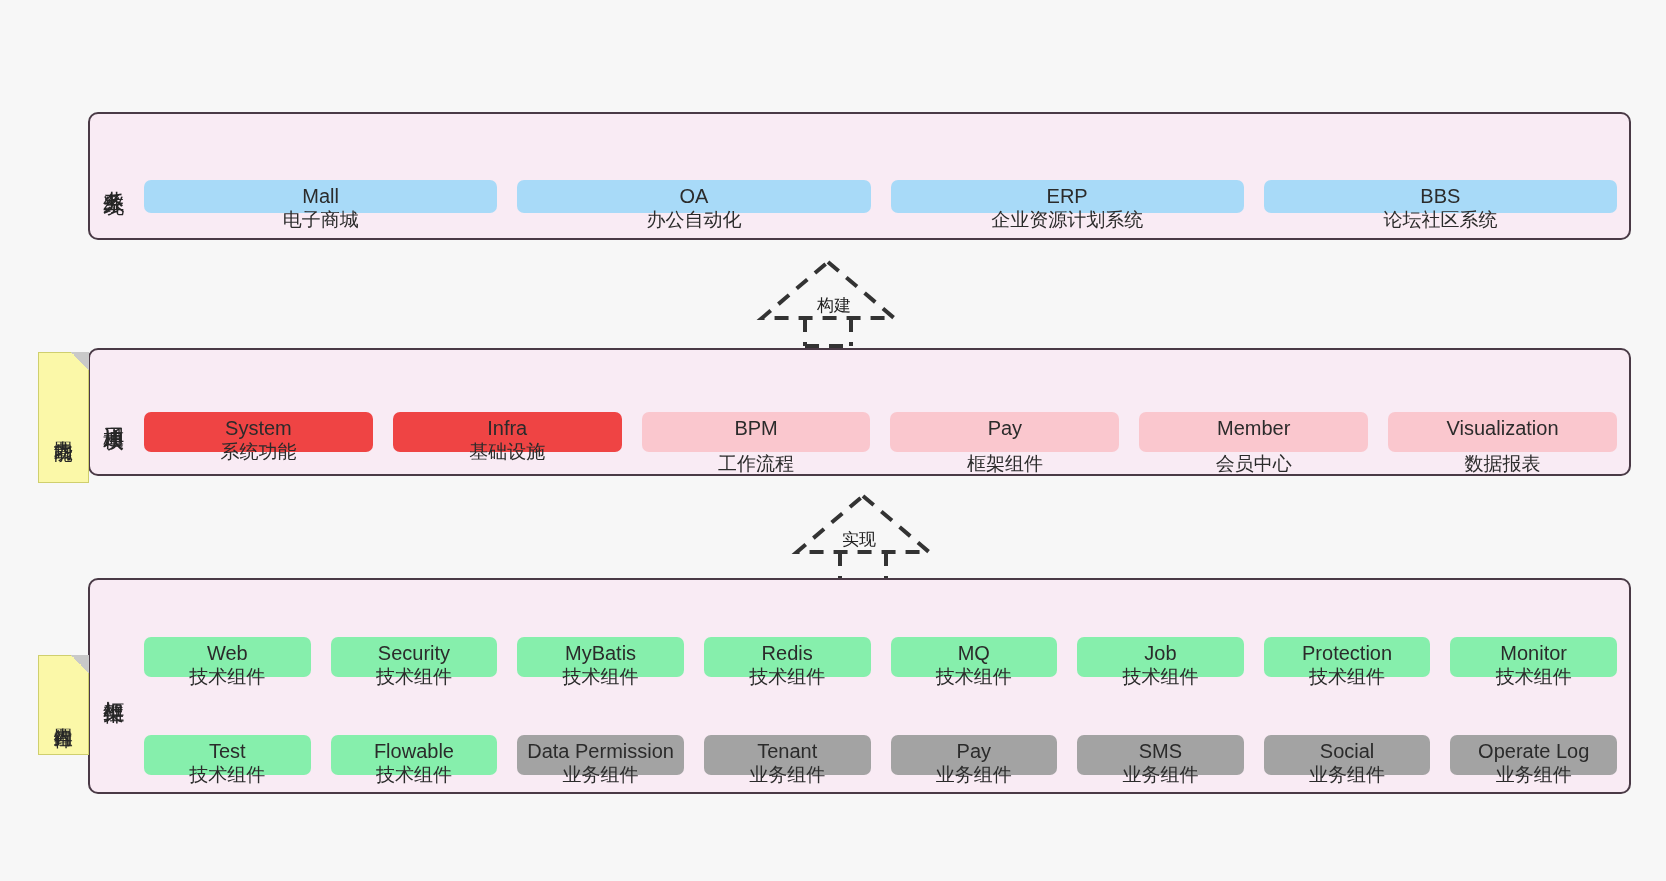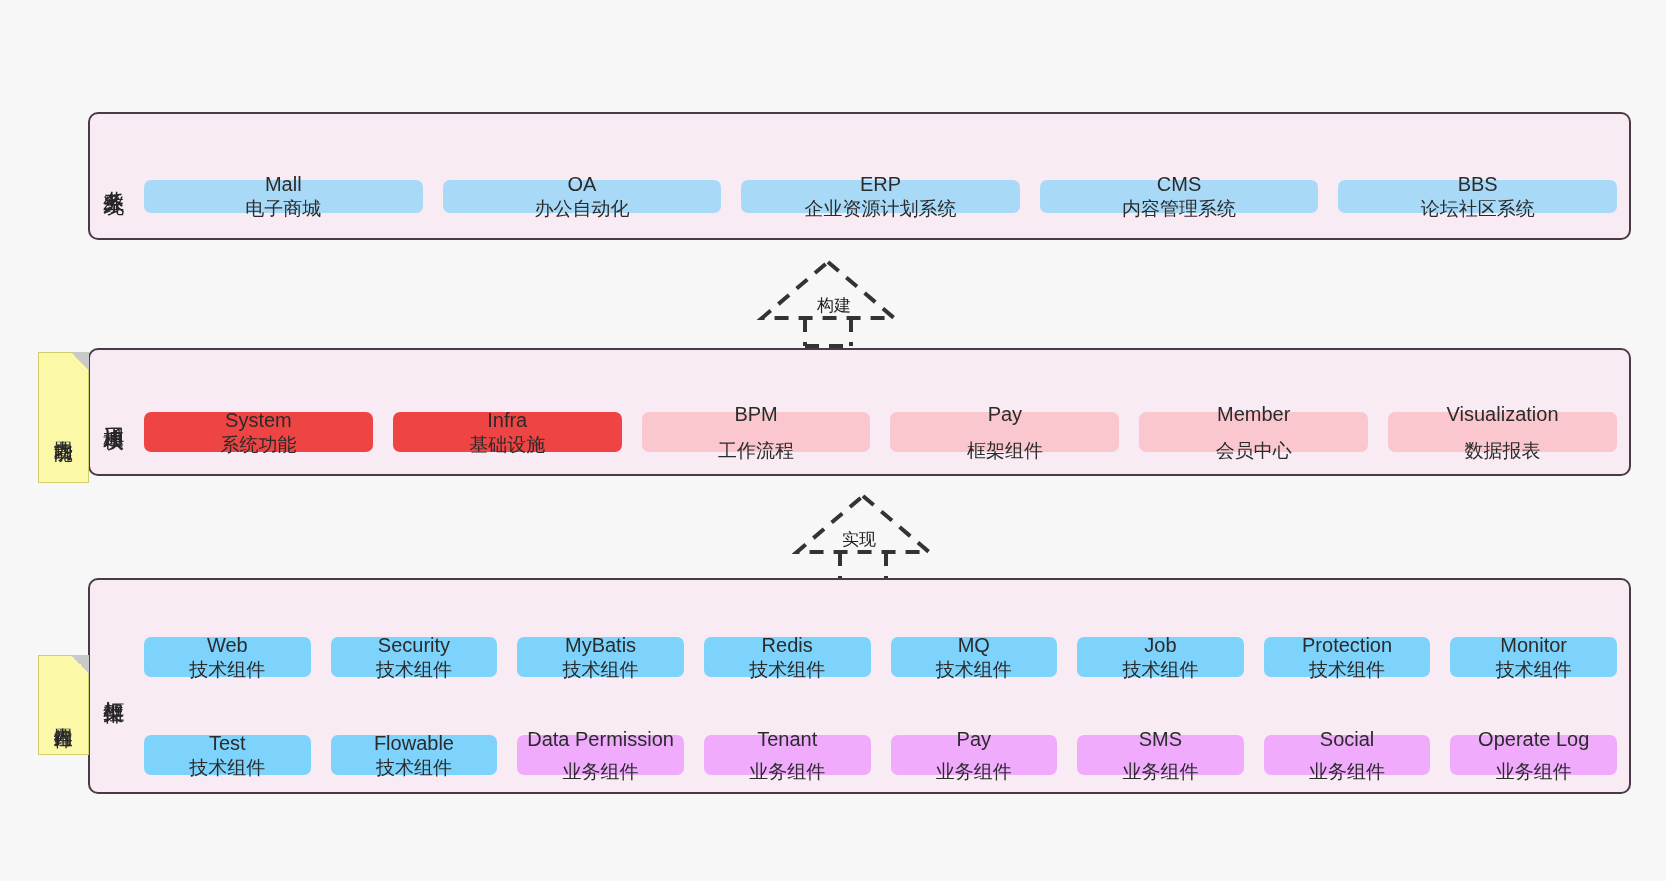--- a/index.html
+++ b/index.html
@@ -50,36 +50,35 @@
     display:flex;
     gap:20px;
     align-items:stretch;
   }
   .cell{
     flex:1 1 0;
     border-radius:7px;
     display:flex;
     flex-direction:column;
     align-items:center;
-    justify-content:center;
     text-align:center;
     line-height:1.22;
     box-sizing:border-box;
     padding:4px 6px;
     margin-top:40px;
   }
   .cell .t1{font-size:20px;}
   .cell .t2{font-size:19px;}
 
   
   .c-blue{background:#a8daf8;}
   .c-red{background:#ef4444;}
   .c-pink{background:#fac7ce;gap:12px;}
-  .c-green{background:#7dd3fc;}
-  .c-greenlt{background:#f0abfc;gap:8px;}
+  .c-green{background:#86efac;}
+  .c-greenlt{background:#a3a3a3;}
 
   
   #panel-business{left:88px;top:112px;width:1543px;height:128px;}
   #panel-business .row{height:73px;}
   #panel-modules{left:88px;top:348px;width:1543px;height:128px;}
   #panel-modules .row{height:80px;}
   #panel-framework{left:88px;top:578px;width:1543px;height:216px;}
   #panel-framework .row{height:80px;}
 
   
@@ -140,24 +139,20 @@
         </div>
         <div class="cell c-blue">
           <span class="t1">OA</span>
           <span class="t2">办公自动化</span>
         </div>
         <div class="cell c-blue">
           <span class="t1">ERP</span>
           <span class="t2">企业资源计划系统</span>
         </div>
         <div class="cell c-blue">
-          <span class="t1">CMS</span>
-          <span class="t2">内容管理系统</span>
-        </div>
-        <div class="cell c-blue">
           <span class="t1">BBS</span>
           <span class="t2">论坛社区系统</span>
         </div>
       </div>
     </div>
   </div>
 
   <div class="arrow" id="arrow-build">
     <svg width="142" height="88" viewBox="0 0 142 88">
       <path d="M71 4 L137 60 L5 60 Z" fill="none" stroke="#333" stroke-width="4" stroke-dasharray="14,10" stroke-linecap="butt"></path>

